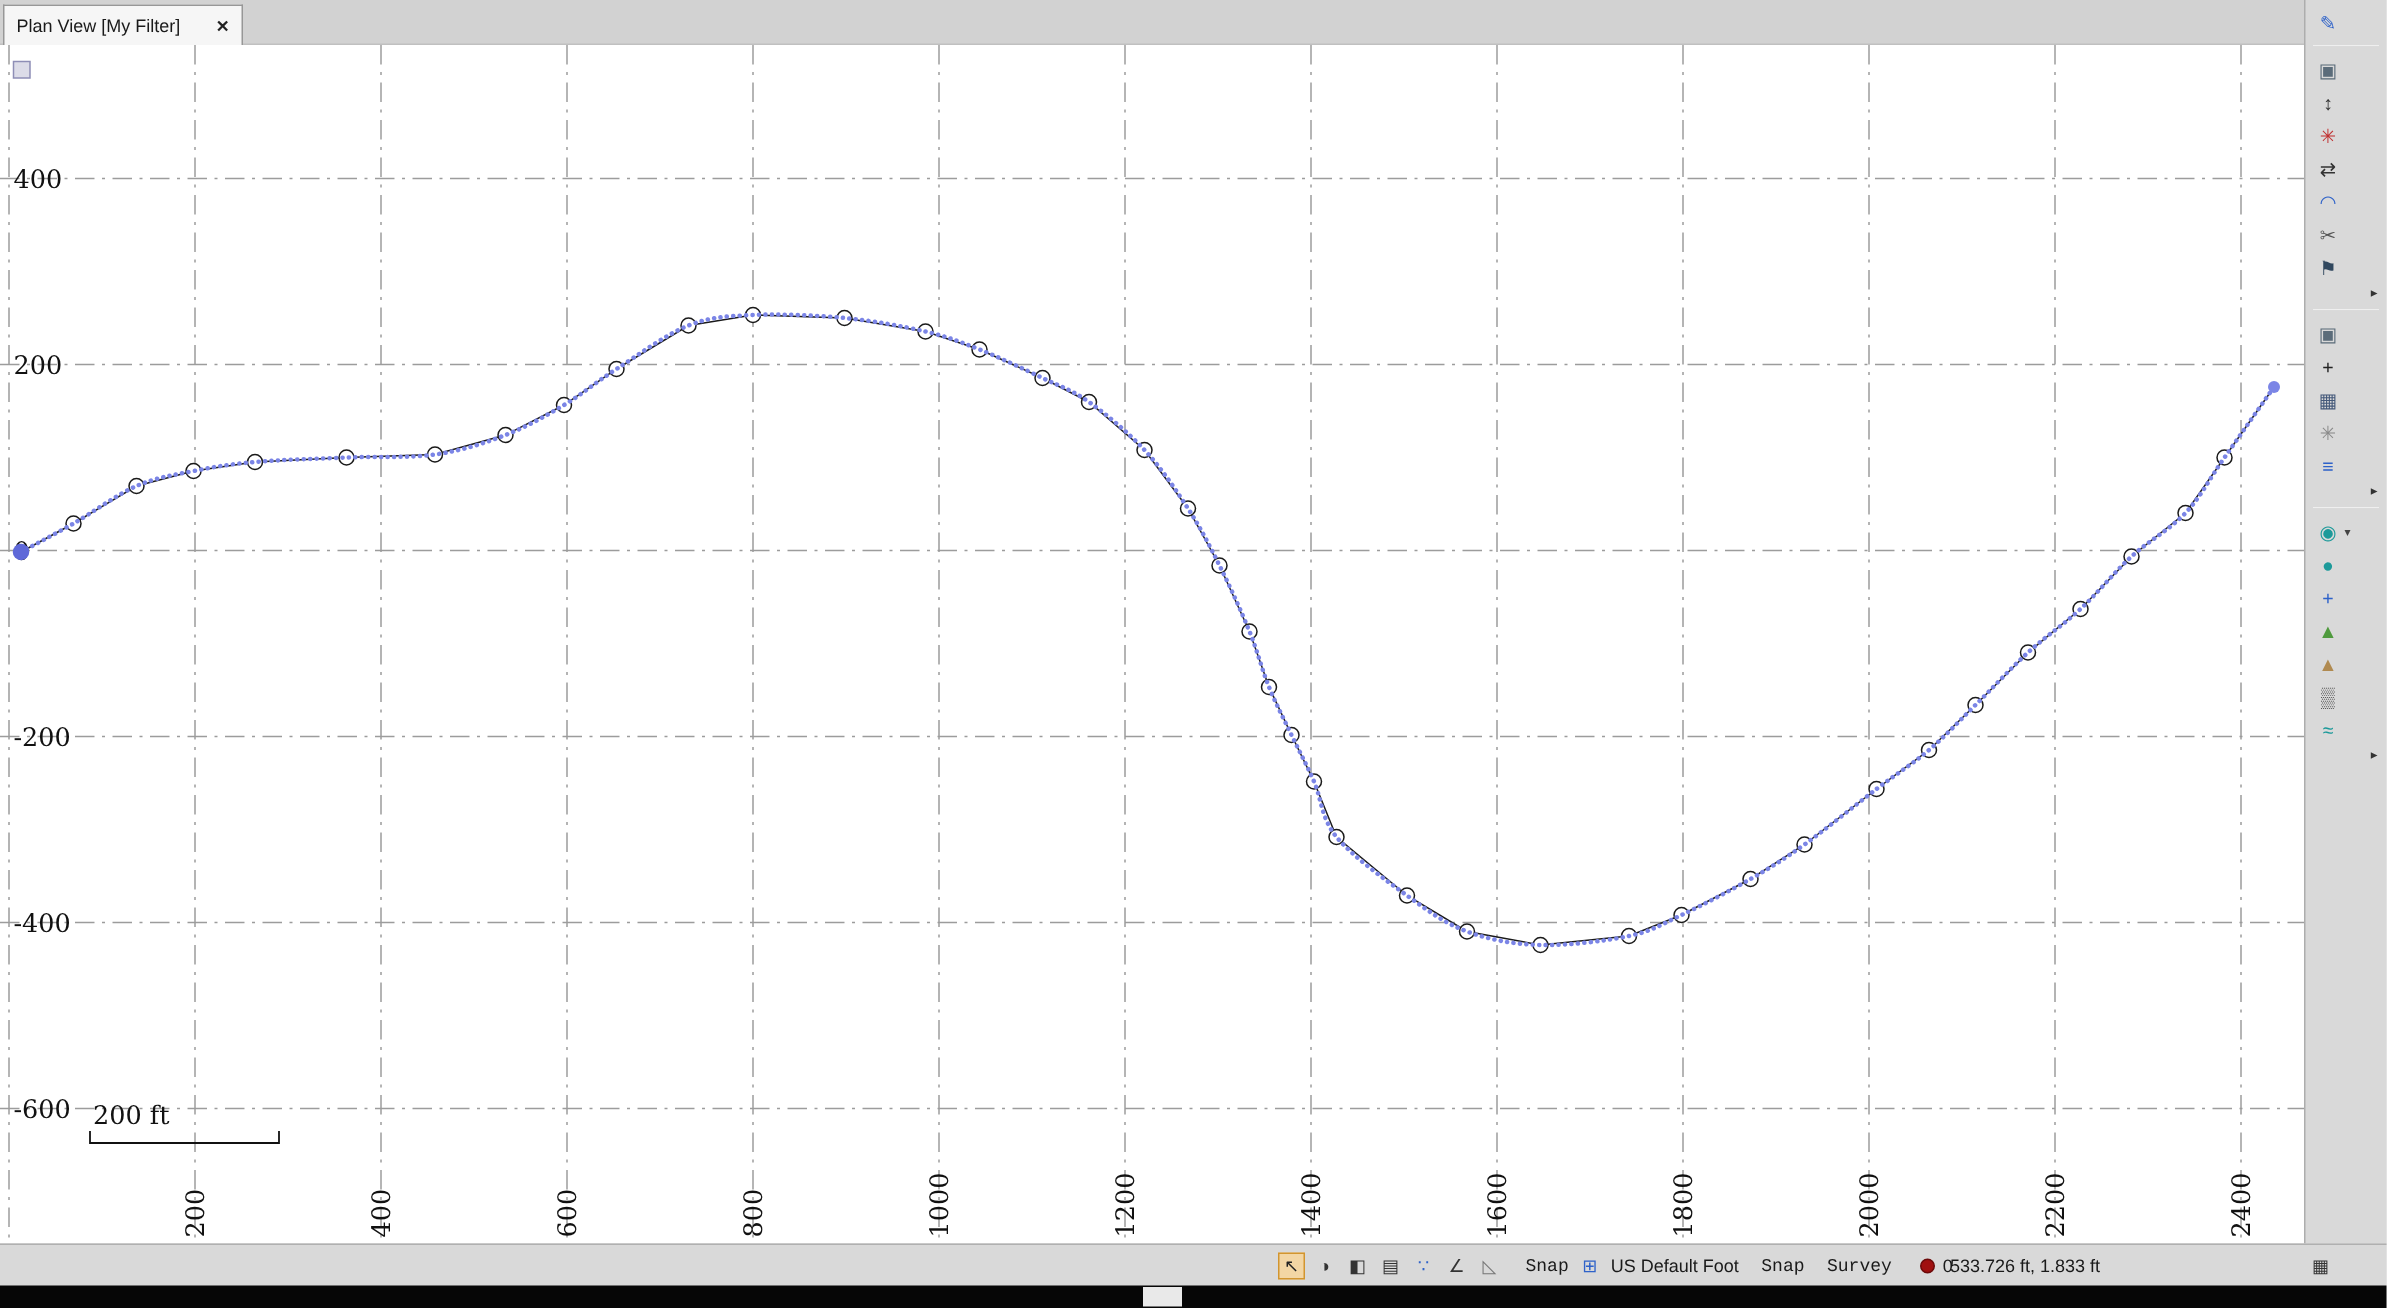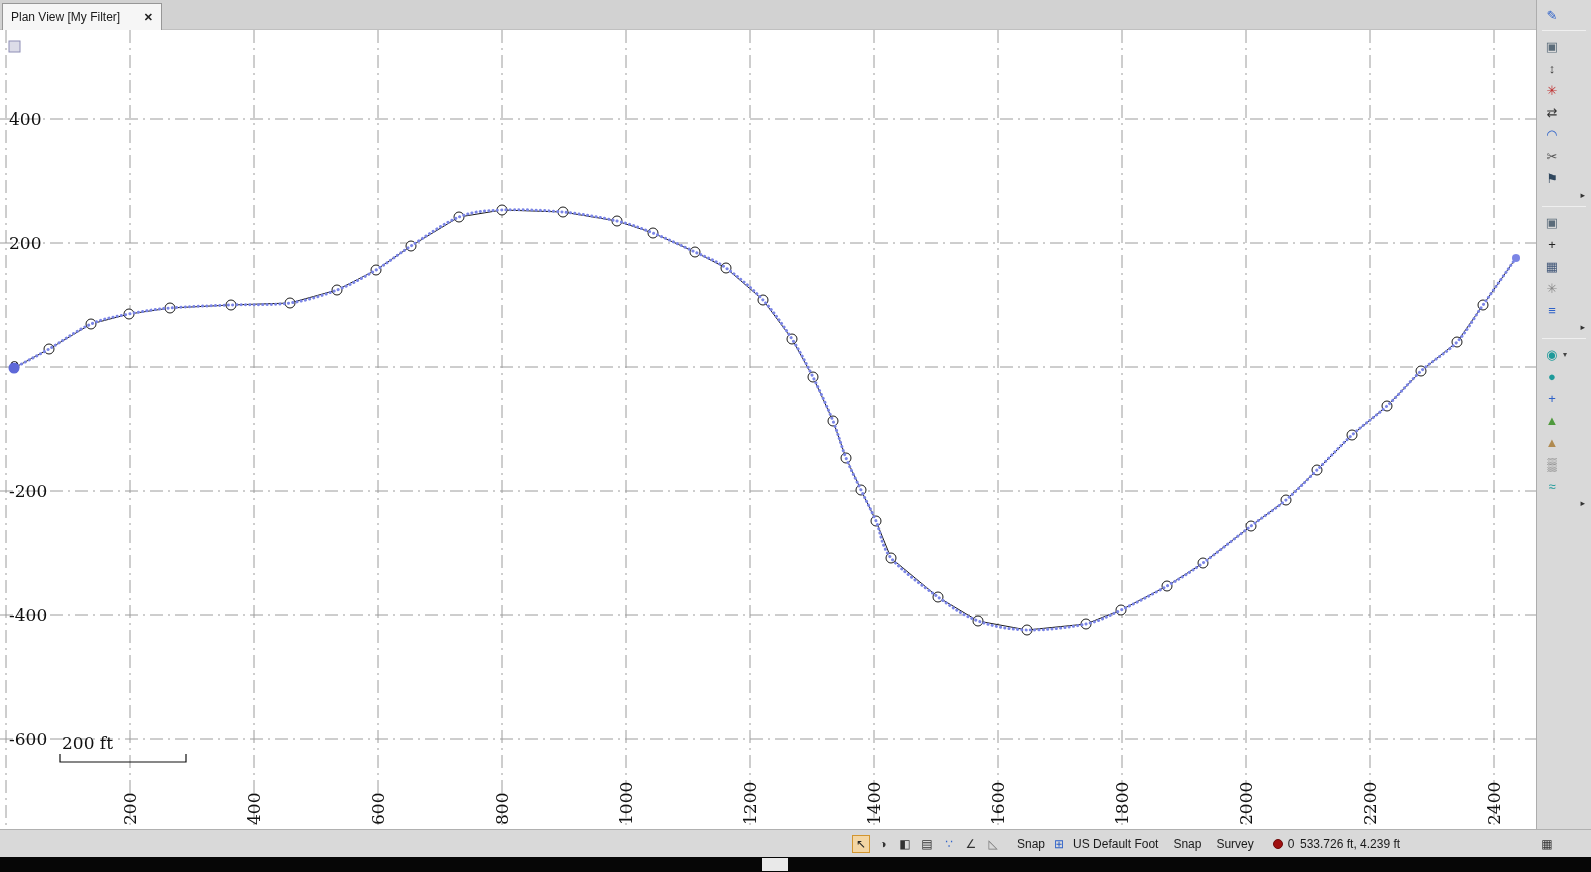--- a/index.html
+++ b/index.html
@@ -34,21 +34,21 @@
   
   #statusbar { position:absolute; left:0; top:829px; width:1591px; height:28px;
     background:#d9d9d9; border-top:1px solid #b0b0b0; font-size:12px; }
   #status-left { position:absolute; left:852px; top:0; height:100%;
     display:flex; align-items:center; gap:5px; }
   #status-icons { display:flex; gap:4px; align-items:center; }
   .sicon { width:18px; height:18px; display:flex; align-items:center; justify-content:center;
     font-size:12px; line-height:1; }
   .sicon.highlight { background:#f3d6a4; border:1px solid #d2952f; }
   .stext { white-space:nowrap; }
-  .gap { margin-left:10px; }
+  .gap { margin-left:10px;font-family:Liberation Mono, monospace; }
   #level-color-dot { width:10px; height:10px; border-radius:50%;
     background:#a01010; border:1px solid #6d0a0a; margin-left:14px; }
   #coords { position:absolute; left:1300px; top:7px; white-space:nowrap; }
   #status-right-icon { position:absolute; left:1538px; top:5px; color:#333; }
 
   
   #blackbar { position:absolute; left:0; top:857px; width:1591px; height:15px; background:#060606; }
   #taskbar-item { position:absolute; left:762px; top:1px; width:26px; height:13px; background:#e9e9e9; }
 </style>
 </head>
@@ -241,19 +241,19 @@
         <span class="sicon" style="color: rgb(119, 119, 119);">◺</span>
       </div>
     <span class="stext gap">Snap</span>
     <span class="sicon" id="snap-mode-slot" style="color: rgb(46, 98, 201);">⊞</span>
     <span class="stext">US Default Foot</span>
     <span class="stext gap">Snap</span>
     <span class="stext gap">Survey</span>
     <span id="level-color-dot" style="background: rgb(160, 16, 16);"></span>
     <span class="stext">0</span>
   </div>
-  <span id="coords">533.726 ft, 4.239 ft</span>
+  <span id="coords">533.726 ft, 1.833 ft</span>
   <span id="status-right-icon" class="sicon" style="color: rgb(51, 51, 51);">▦</span>
 </div>
 
 <div id="blackbar">
   <div id="taskbar-item"></div>
 </div>
 
 </body></html>

